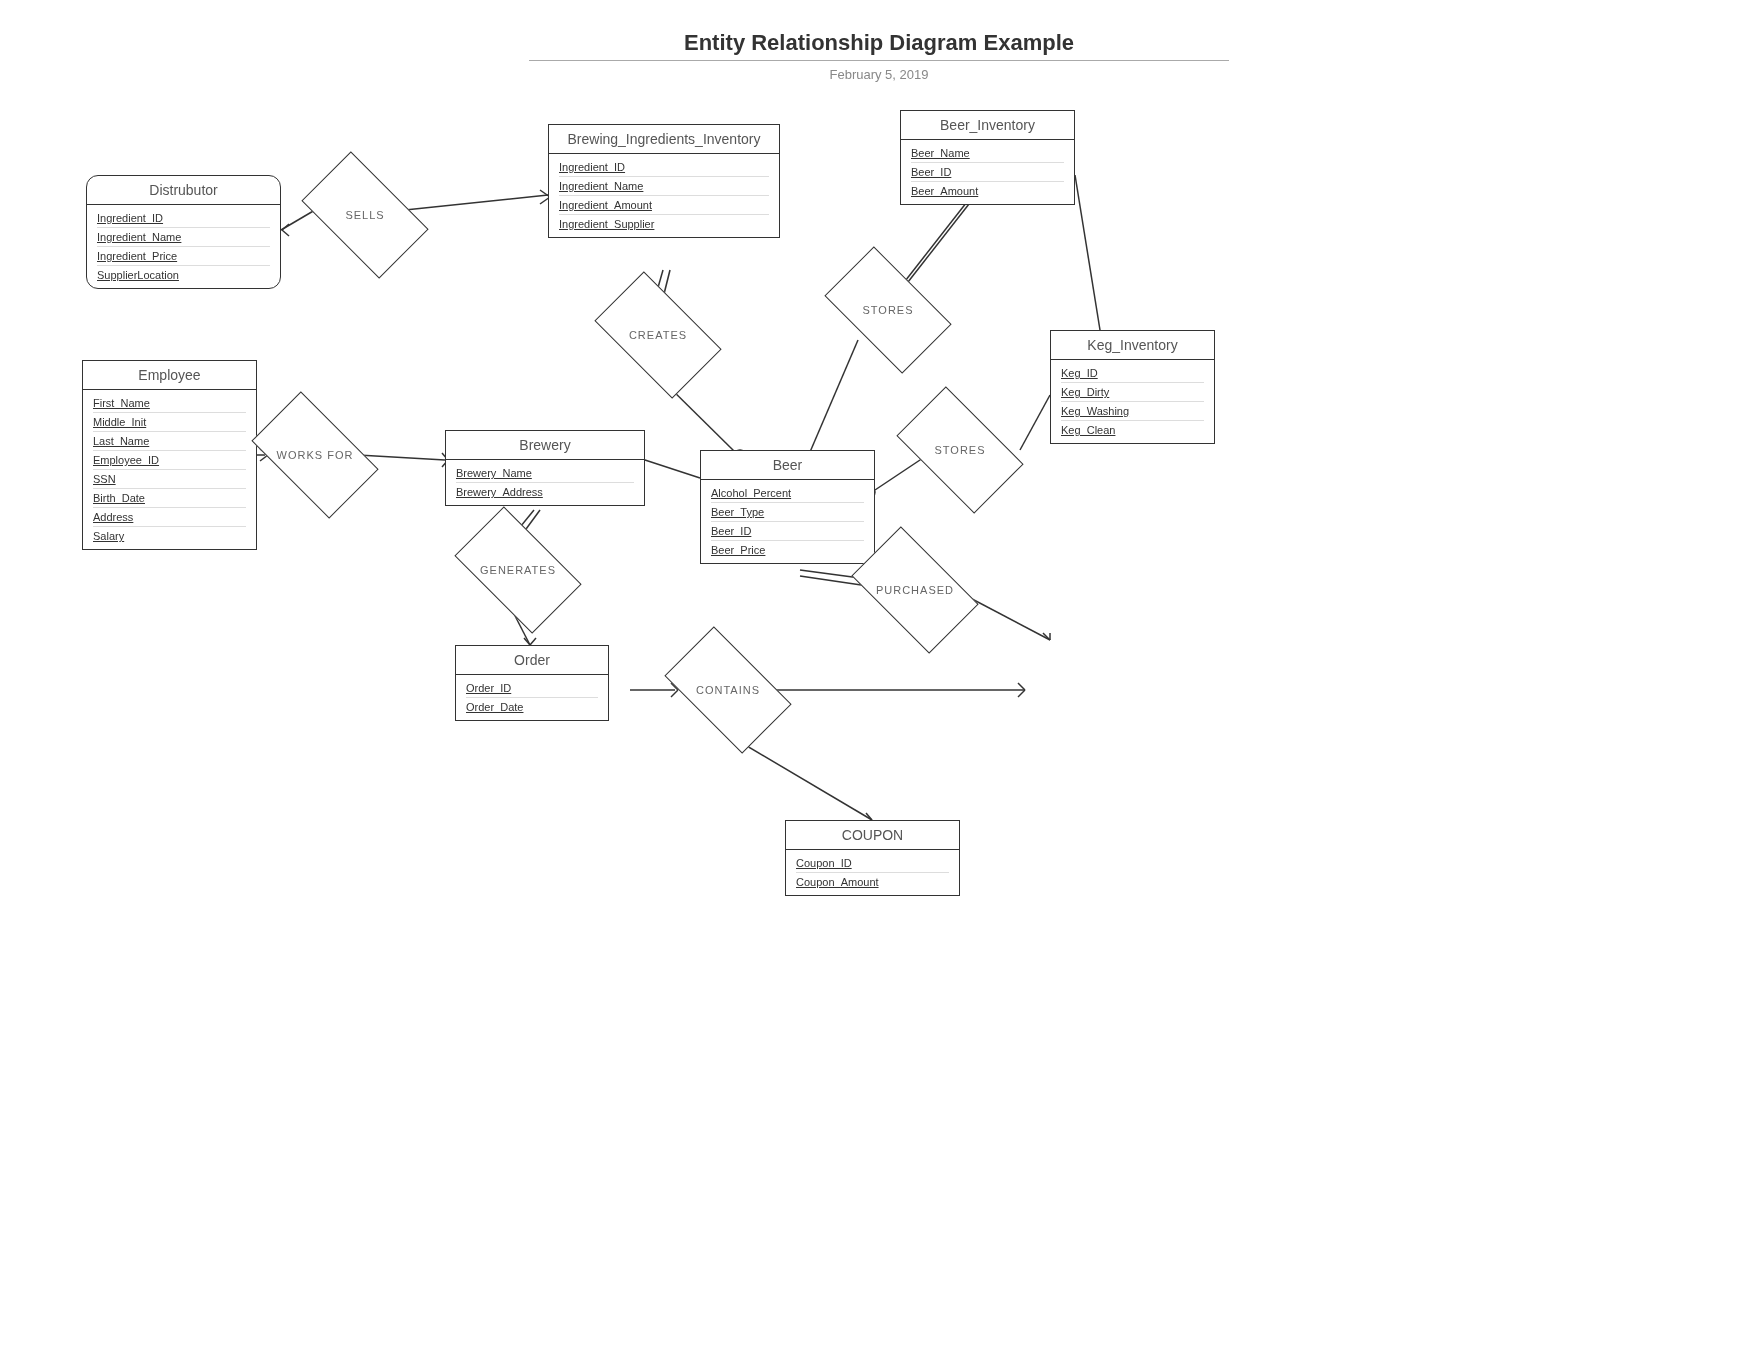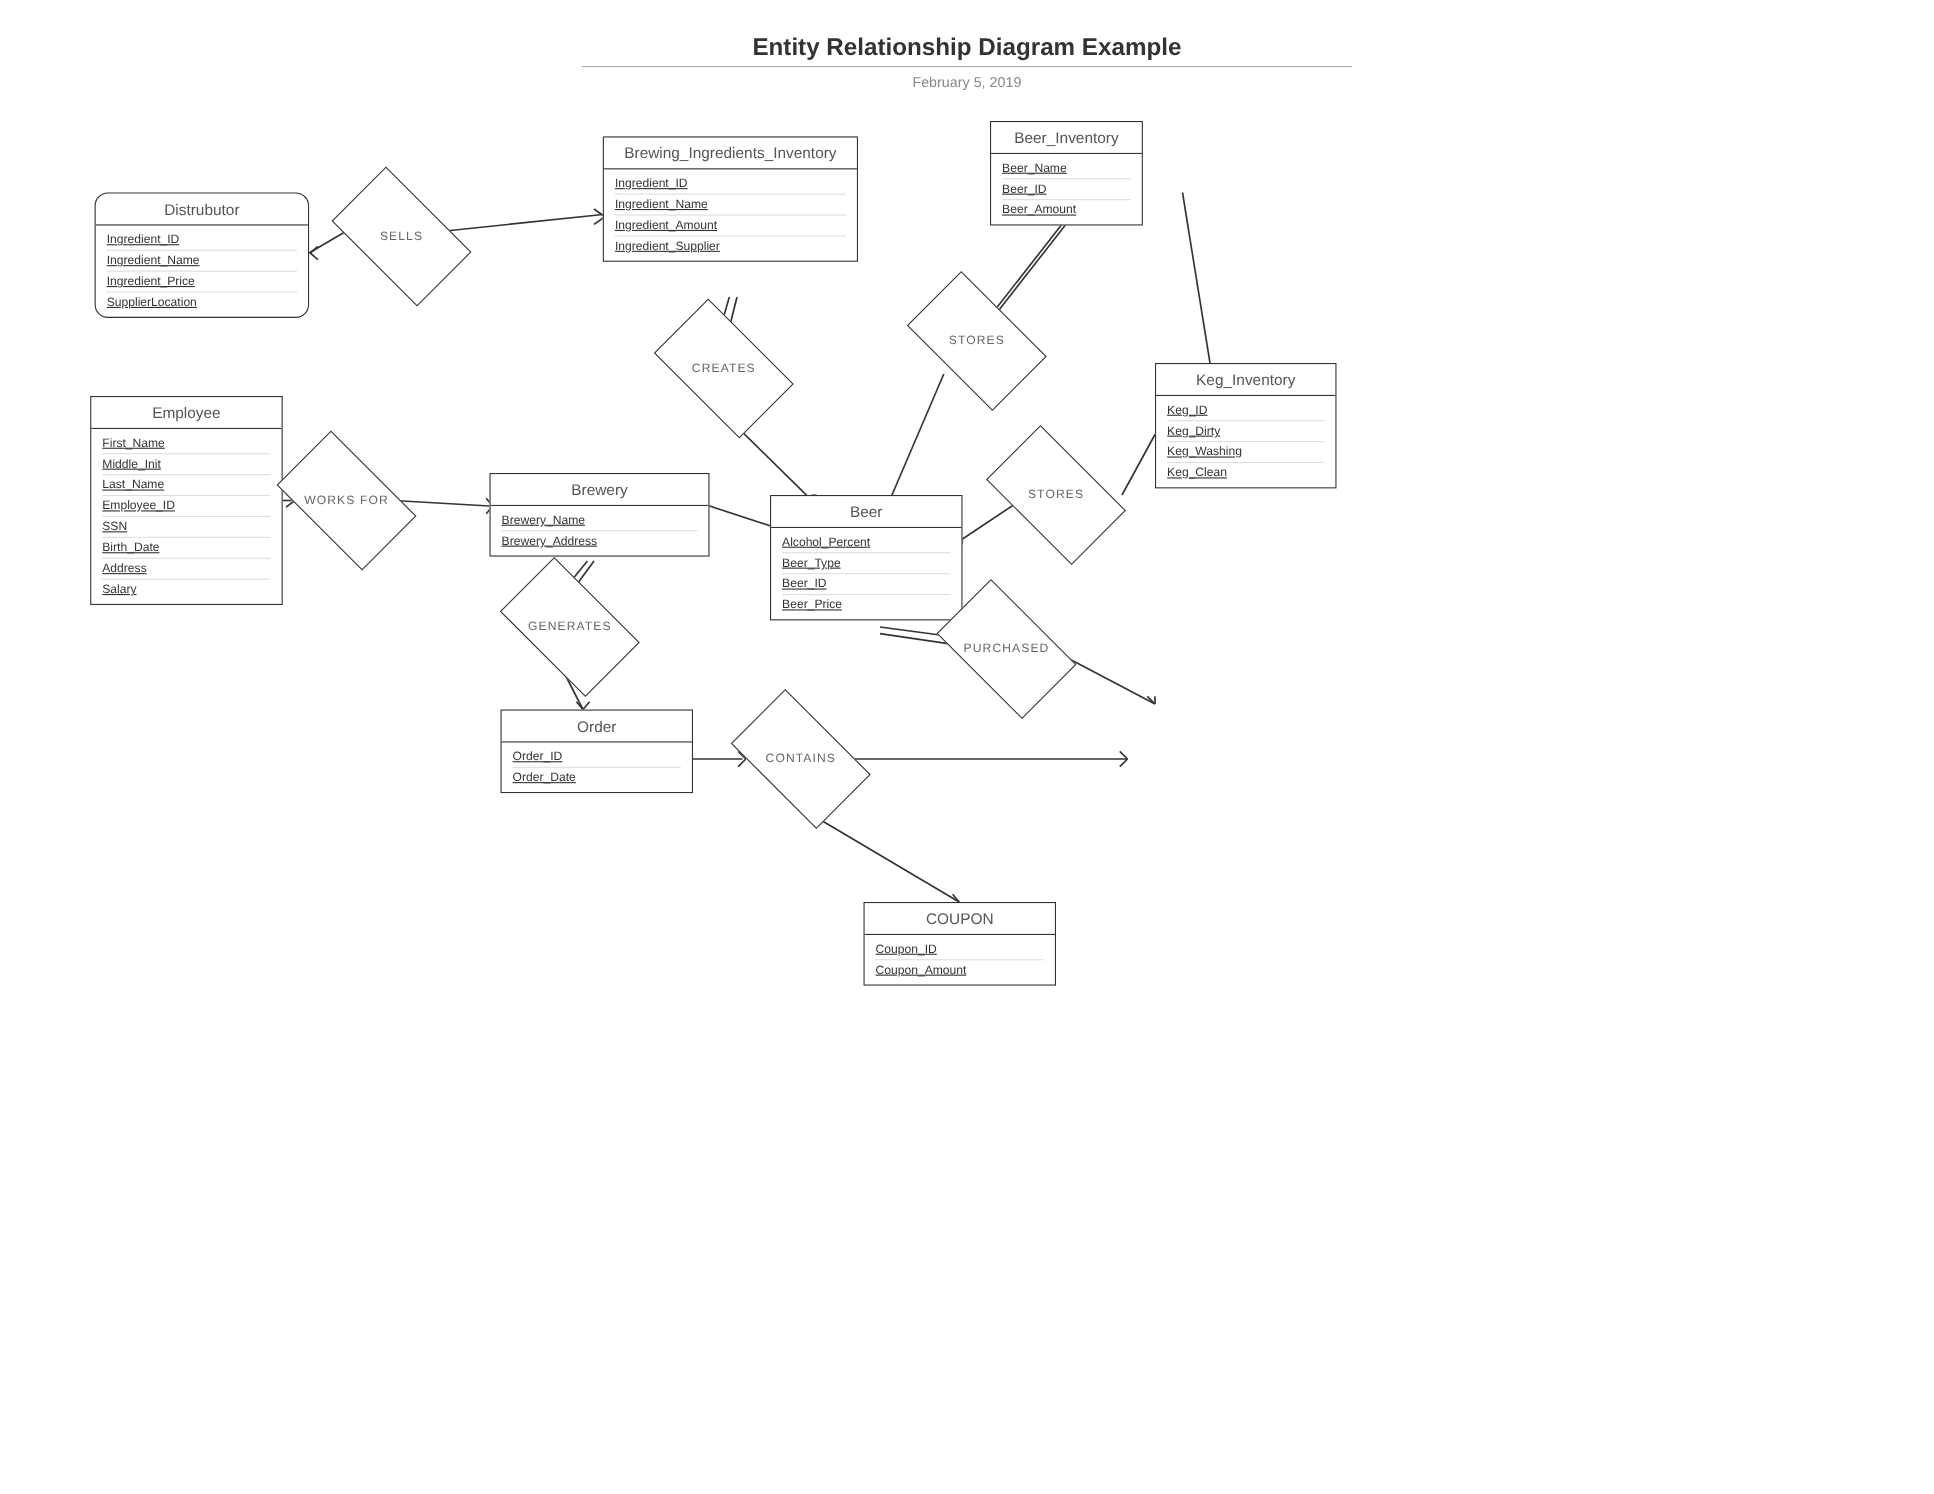--- a/index.html
+++ b/index.html
@@ -209,21 +209,21 @@
   <div class="entity" style="left:548px; top:124px; width:232px;">
     <div class="entity-header">Brewing_Ingredients_Inventory</div>
     <div class="entity-body">
       <div class="entity-attr">Ingredient_ID</div>
       <div class="entity-attr">Ingredient_Name</div>
       <div class="entity-attr">Ingredient_Amount</div>
       <div class="entity-attr">Ingredient_Supplier</div>
     </div>
   </div>
 
-  <div class="entity" style="left:900px; top:110px; width:139px;">
+  <div class="entity" style="left:900px; top:110px; width:175px;">
     <div class="entity-header">Beer_Inventory</div>
     <div class="entity-body">
       <div class="entity-attr">Beer_Name</div>
       <div class="entity-attr">Beer_ID</div>
       <div class="entity-attr">Beer_Amount</div>
     </div>
   </div>
 
   <div class="entity" style="left:82px; top:360px; width:175px;">
     <div class="entity-header">Employee</div>
@@ -260,21 +260,21 @@
   <div class="entity" style="left:1050px; top:330px; width:165px;">
     <div class="entity-header">Keg_Inventory</div>
     <div class="entity-body">
       <div class="entity-attr">Keg_ID</div>
       <div class="entity-attr">Keg_Dirty</div>
       <div class="entity-attr">Keg_Washing</div>
       <div class="entity-attr">Keg_Clean</div>
     </div>
   </div>
 
-  <div class="entity" style="left:455px; top:645px; width:175px;">
+  <div class="entity" style="left:455px; top:645px; width:154px;">
     <div class="entity-header">Order</div>
     <div class="entity-body">
       <div class="entity-attr">Order_ID</div>
       <div class="entity-attr">Order_Date</div>
     </div>
   </div>
 
 
   <div class="entity" style="left:785px; top:820px; width:175px;">
     <div class="entity-header">COUPON</div>

